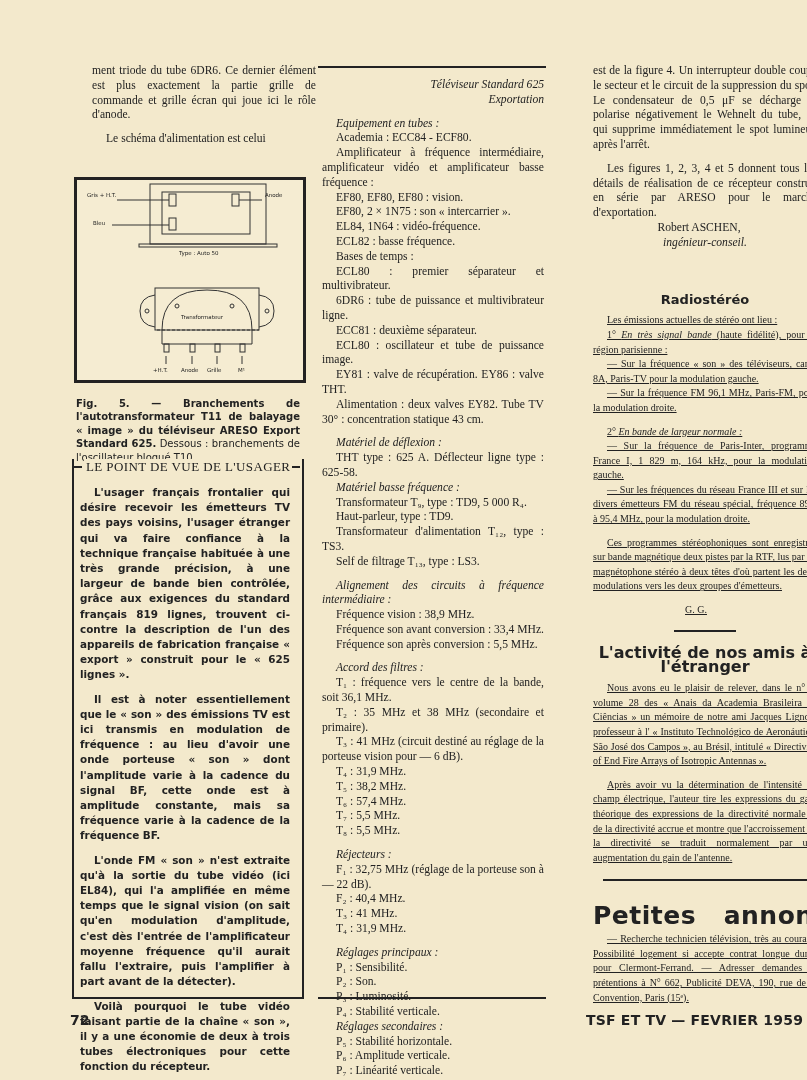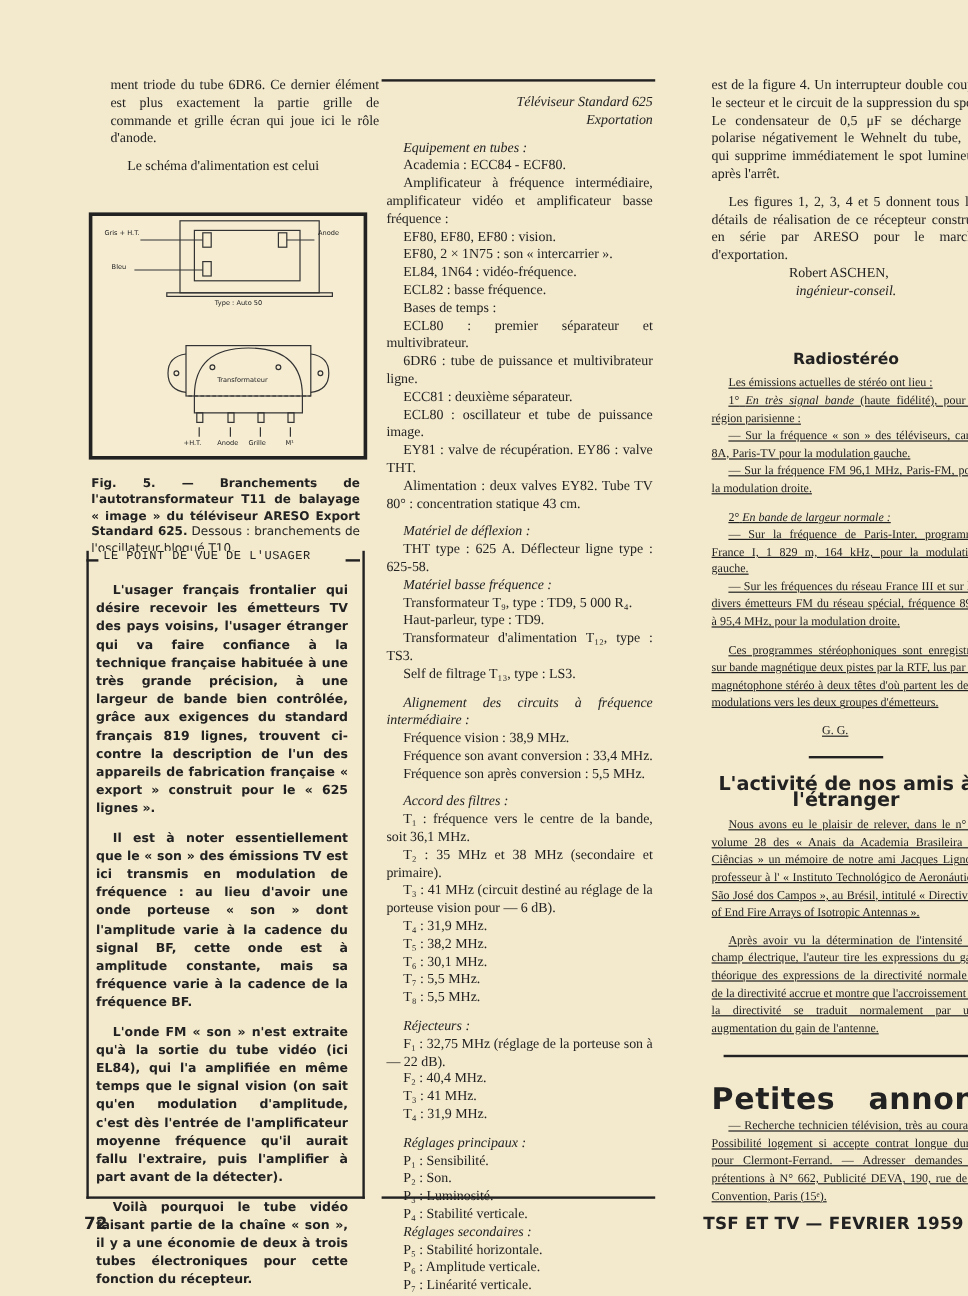--- a/index.html
+++ b/index.html
@@ -13,21 +13,21 @@
   .it{font-style:italic;}
   .c1{left:92px;top:64px;width:224px;}
   .c2{left:322px;top:64px;width:222px;}
   .c3{left:593px;top:64px;width:224px;}
   .rule2{position:absolute;left:318px;top:66px;width:228px;height:2px;background:#222;}
   .rule2b{position:absolute;left:318px;top:997px;width:228px;height:2px;background:#222;}
   .fig{position:absolute;left:74px;top:177px;width:226px;height:200px;border:3px solid #222;background:#f5ecd2;}
   .figcap{position:absolute;left:76px;top:385px;width:224px;font-family:"DejaVu Sans",sans-serif;font-size:10px;line-height:13.4px;text-align:justify;margin-top:12px;}
   .figcap b{font-weight:bold;}
   .box{position:absolute;left:72px;top:459px;width:228px;height:538px;border:2px solid #222;border-top:none;}
-  .box-title{position:absolute;left:72px;top:459px;width:228px;font-family:Liberation Mono, monospace;font-size:10px;letter-spacing:0.4px;white-space:nowrap;}
+  .box-title{position:absolute;left:72px;top:459px;width:228px;font-family:Liberation Serif, serif;font-size:13px;letter-spacing:0.4px;white-space:nowrap;}
   .box-title span{background:#f3e9cc;padding:0 2px;}
   .box-line-l{position:absolute;left:72px;top:466px;width:10px;height:2px;background:#222;}
   .box-line-r{position:absolute;left:288px;top:466px;width:12px;height:2px;background:#222;}
   .box-text{position:absolute;left:80px;top:485px;width:210px;font-family:"DejaVu Sans",sans-serif;font-size:10.4px;line-height:15.2px;font-weight:bold;}
   .box-text p{text-align:justify;}
   .h-sans{font-family:"DejaVu Sans",sans-serif;text-align:center;font-size:13px;font-weight:bold;}
   .small{font-size:10px;line-height:14.6px;text-decoration:underline;}
   .pa-title{font-family:"DejaVu Sans",sans-serif;font-size:25px;letter-spacing:0.5px;text-align:center;margin:0;font-weight:bold;}
   .rule-sm{width:62px;height:2px;background:#222;margin:0 auto;}
   .rule-lg{width:204px;height:2px;background:#222;margin:0 auto;}
@@ -119,21 +119,21 @@
   <p class="ind">EF80, EF80, EF80 : vision.</p>
   <p class="ind">EF80, 2 × 1N75 : son « intercarrier ».</p>
   <p class="ind">EL84, 1N64 : vidéo-fréquence.</p>
   <p class="ind">ECL82 : basse fréquence.</p>
   <p class="ind">Bases de temps :</p>
   <p class="ind">ECL80 : premier séparateur et multivibrateur.</p>
   <p class="ind">6DR6 : tube de puissance et multivibrateur ligne.</p>
   <p class="ind">ECC81 : deuxième séparateur.</p>
   <p class="ind">ECL80 : oscillateur et tube de puissance image.</p>
   <p class="ind">EY81 : valve de récupération. EY86 : valve THT.</p>
-  <p class="ind">Alimentation : deux valves EY82. Tube TV 80° : concentration statique 43 cm.</p>
+  <p class="ind">Alimentation : deux valves EY82. Tube TV 30° : concentration statique 43 cm.</p>
   <div class="gap"></div>
 
   <p class="ind it">Matériel de déflexion :</p>
   <p class="ind">THT type : 625 A. Déflecteur ligne type : 625-58.</p>
   <p class="ind it">Matériel basse fréquence :</p>
   <p class="ind">Transformateur T₉, type : TD9, 5 000 R₄.</p>
   <p class="ind">Haut-parleur, type : TD9.</p>
   <p class="ind">Transformateur d'alimentation T₁₂, type : TS3.</p>
   <p class="ind">Self de filtrage T₁₃, type : LS3.</p>
   <div class="gap"></div>
@@ -143,21 +143,21 @@
   <p class="ind">Fréquence son avant conversion : 33,4 MHz.</p>
   <p class="ind">Fréquence son après conversion : 5,5 MHz.</p>
   <div class="gap"></div>
 
   <p class="ind it">Accord des filtres :</p>
   <p class="ind">T₁ : fréquence vers le centre de la bande, soit 36,1 MHz.</p>
   <p class="ind">T₂ : 35 MHz et 38 MHz (secondaire et primaire).</p>
   <p class="ind">T₃ : 41 MHz (circuit destiné au réglage de la porteuse vision pour — 6 dB).</p>
   <p class="ind">T₄ : 31,9 MHz.</p>
   <p class="ind">T₅ : 38,2 MHz.</p>
-  <p class="ind">T₆ : 30,1 MHz.</p>
+  <p class="ind">T₆ : 57,4 MHz.</p>
   <p class="ind">T₇ :  5,5 MHz.</p>
   <p class="ind">T₈ :  5,5 MHz.</p>
   <div class="gap"></div>
 
   <p class="ind it">Réjecteurs :</p>
   <p class="ind">F₁ : 32,75 MHz (réglage de la porteuse son à — 22 dB).</p>
   <p class="ind">F₂ : 40,4 MHz.</p>
   <p class="ind">T₃ : 41  MHz.</p>
   <p class="ind">T₄ : 31,9 MHz.</p>
   <div class="gap"></div>

